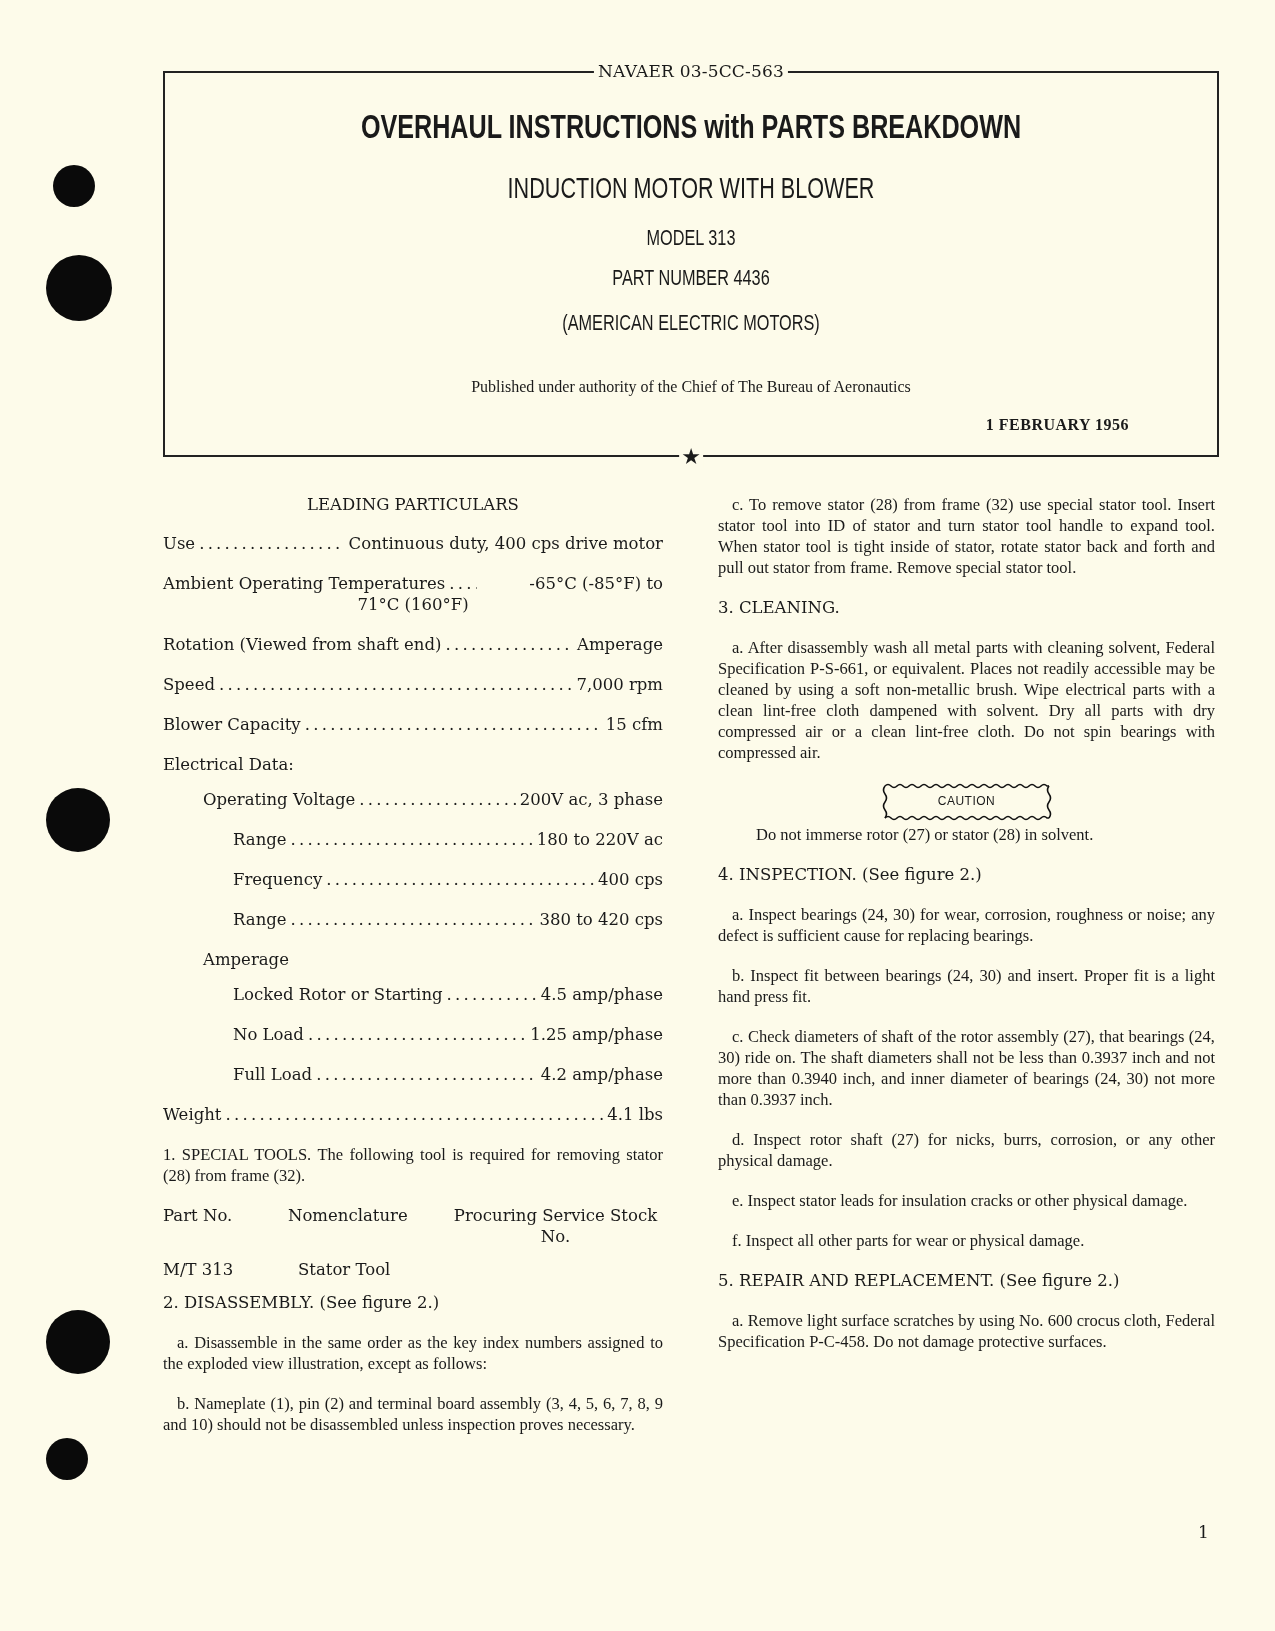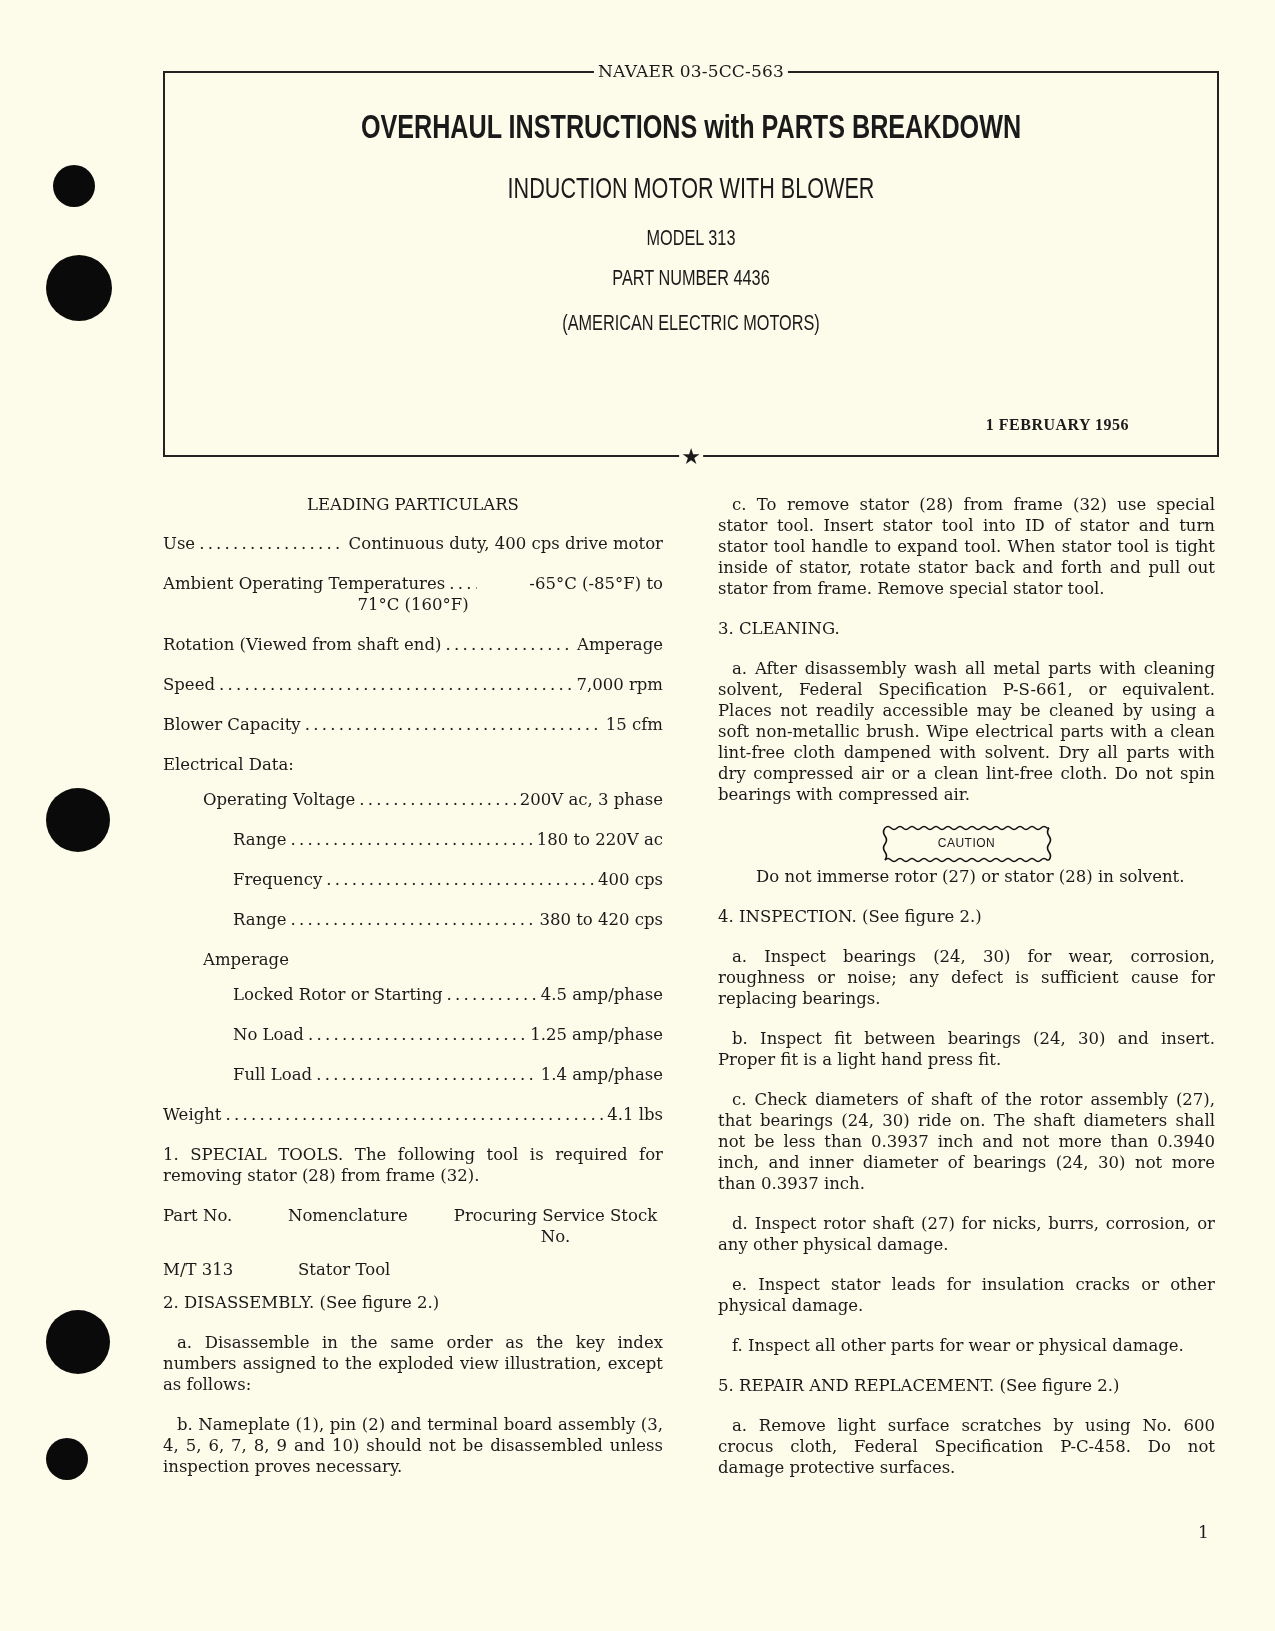--- a/index.html
+++ b/index.html
@@ -52,21 +52,21 @@
   .part-row { display: flex; align-items: baseline; margin-bottom: 19px; white-space: nowrap; }
   .part-row .lbl { flex: 0 0 auto; }
   .part-row .dots { flex: 1 1 auto; overflow: hidden; margin: 0 4px; }
   .part-row .dots::before { content: ". . . . . . . . . . . . . . . . . . . . . . . . . . . . . . . . . . . . . . . . . . . . . . . . . . . . . . . . . . . . . . . . . ."; letter-spacing: -1px; }
   .part-row .val { flex: 0 0 auto; text-align: center; }
   .ind1 { padding-left: 40px; }
   .ind2 { padding-left: 70px; }
   .temp-val { text-align: center; }
   .plain { margin-bottom: 19px; }
 
-  .para { margin: 0 0 19px 0; text-align: justify; }
+  .para { margin: 0 0 19px 0; text-align: justify; font-family: Liberation Serif, serif; }
   .section-head { margin: 0 0 19px 0; }
 
   .tools-table { display: grid; grid-template-columns: 125px 160px 1fr; margin-bottom: 12px; }
   .tools-table .hdr { margin-bottom: 12px; }
   .tools-table .hdr.c3 { text-align: center; }
 
   .caution-box {
     width: 170px; height: 38px; margin: 6px auto 4px auto; position: relative;
     display: flex; align-items: center; justify-content: center;
   }
@@ -88,20 +88,21 @@
 <div class="hole" style="left:46px;top:1310px;width:64px;height:64px;"></div>
 <div class="hole" style="left:46px;top:1438px;width:42px;height:42px;"></div>
 
 <div class="header-box">
   <div class="doc-number">NAVAER 03-5CC-563</div>
   <div class="title-cond t1">OVERHAUL INSTRUCTIONS with PARTS BREAKDOWN</div>
   <div class="title-cond t2">INDUCTION MOTOR WITH BLOWER</div>
   <div class="title-cond t3">MODEL 313</div>
   <div class="title-cond t4">PART NUMBER 4436</div>
   <div class="title-cond t5">(AMERICAN ELECTRIC MOTORS)</div>
+  <div class="authority">Published under authority of the Chief of The Bureau of Aeronautics</div>
   <div class="pubdate">1 FEBRUARY 1956</div>
   <div class="star">★</div>
 </div>
 
 <div class="col col-left">
   <div class="center-head">LEADING PARTICULARS</div>
 
   <div class="part-row">
     <span class="lbl">Use</span>
     <span class="dots"></span>
@@ -171,21 +172,21 @@
 
   <div class="part-row ind2">
     <span class="lbl">No Load</span>
     <span class="dots"></span>
     <span class="val">1.25 amp/phase</span>
   </div>
 
   <div class="part-row ind2">
     <span class="lbl">Full Load</span>
     <span class="dots"></span>
-    <span class="val">1.4 amp/phase</span>
+    <span class="val">4.2 amp/phase</span>
   </div>
 
   <div class="part-row">
     <span class="lbl">Weight</span>
     <span class="dots"></span>
     <span class="val">4.1 lbs</span>
   </div>
 
   <p class="para">1. SPECIAL TOOLS. The following tool is required for removing stator (28) from frame (32).</p>
 

